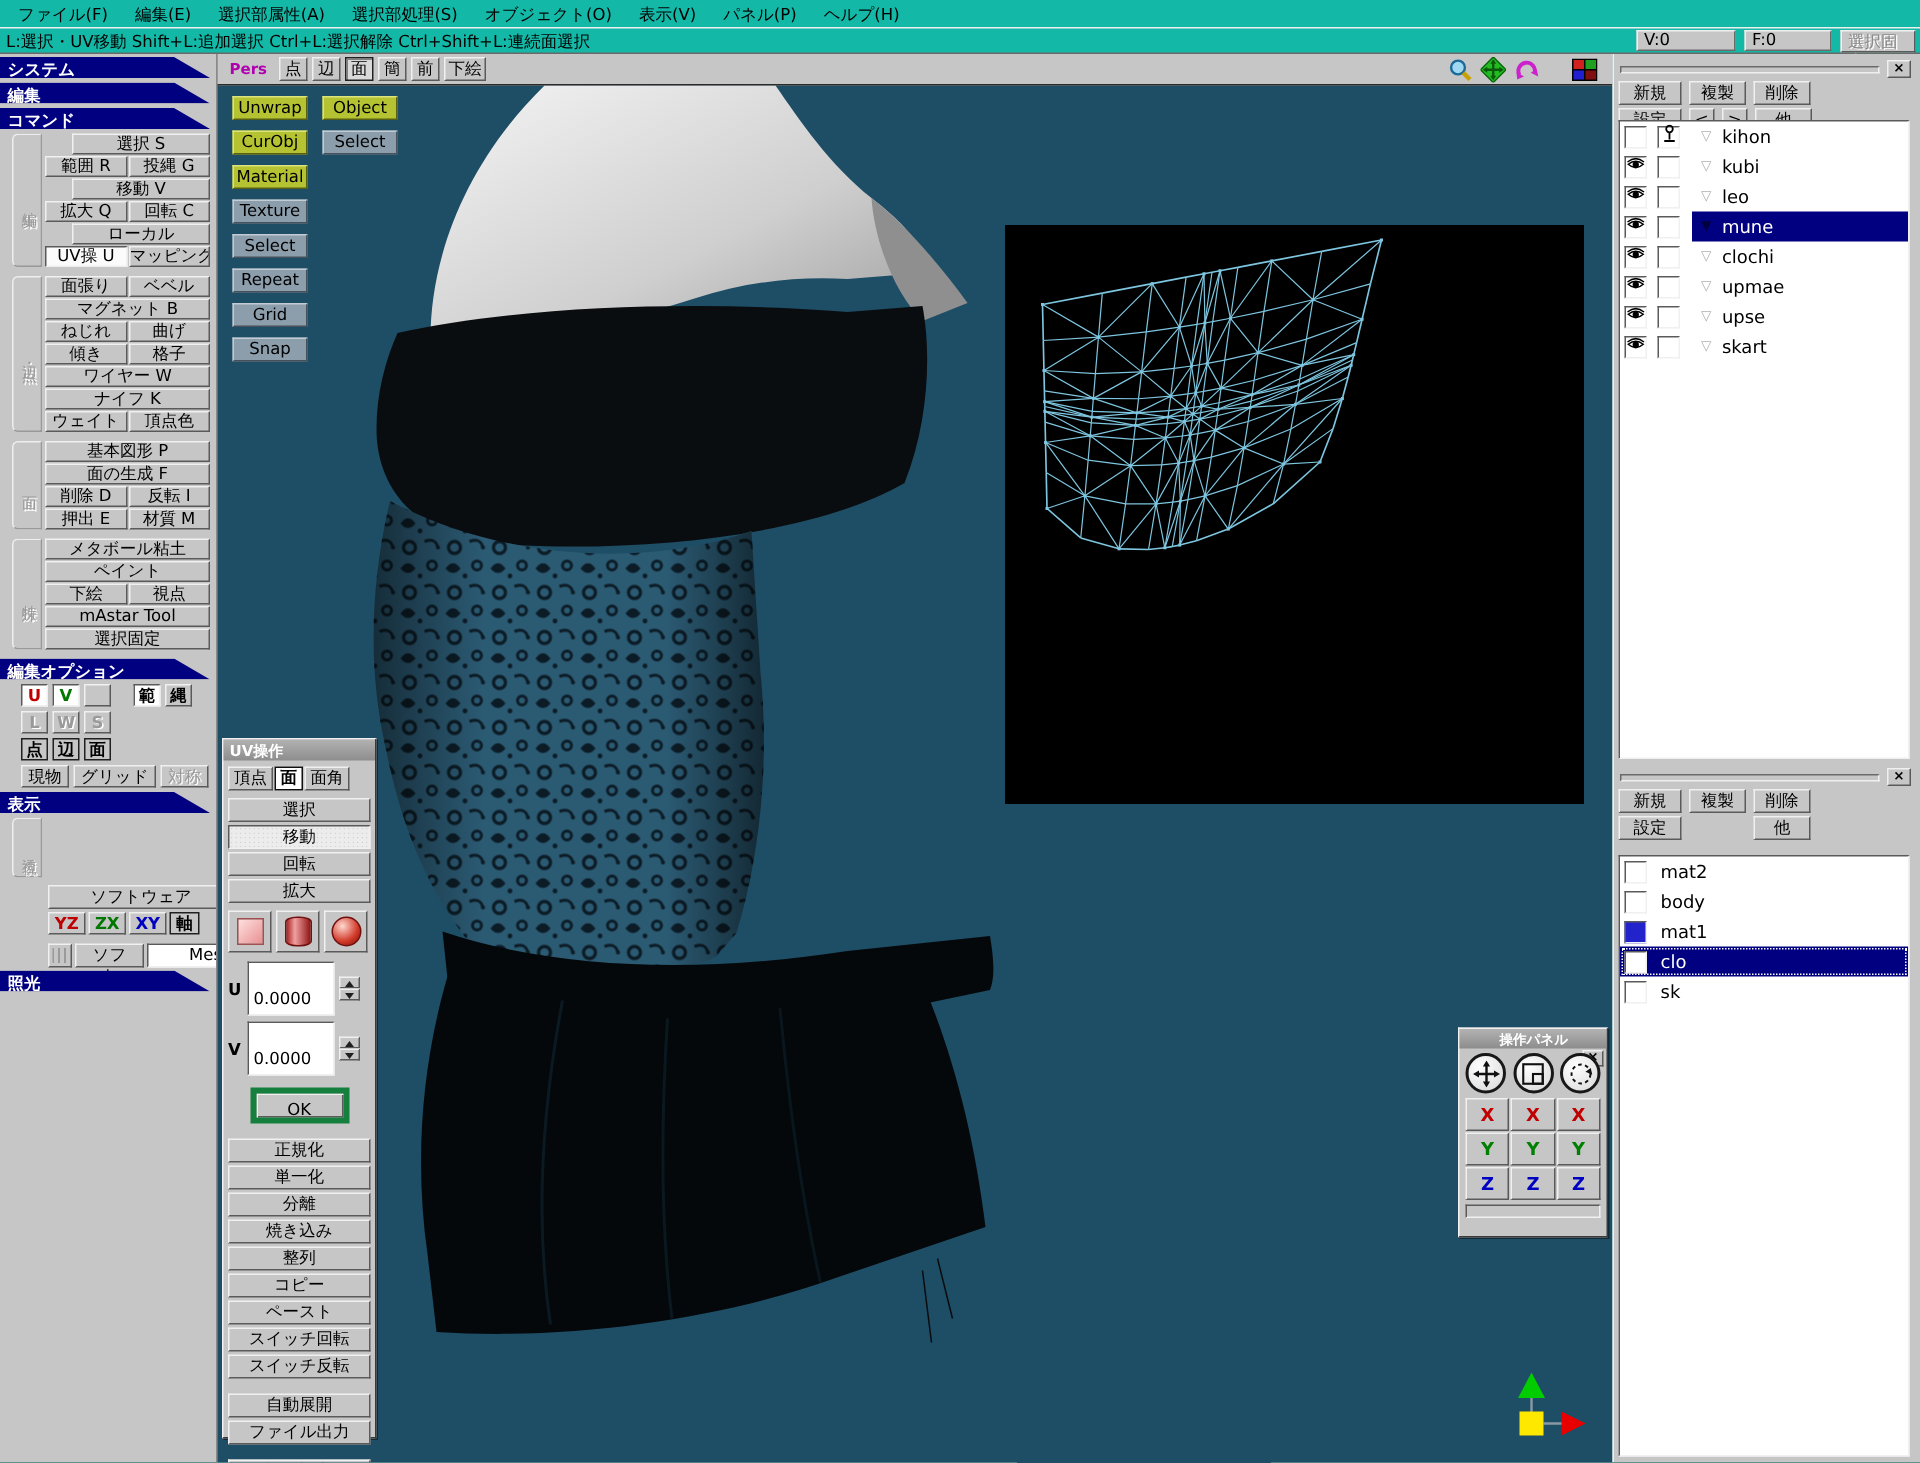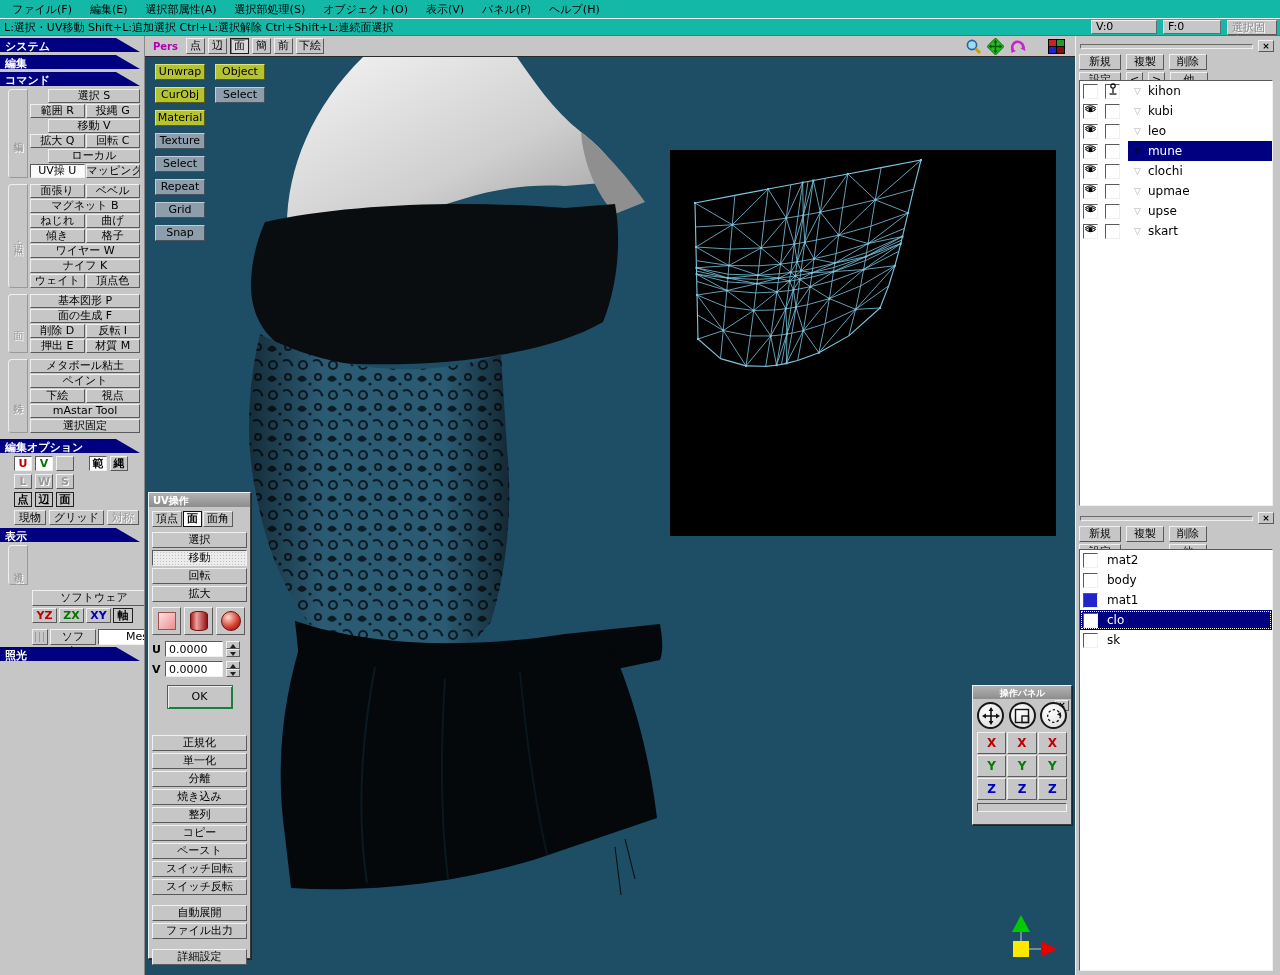--- a/index.html
+++ b/index.html
@@ -88,28 +88,28 @@
     border-color:#5a5a5a #f0f0f0 #f0f0f0 #5a5a5a; }
   .map-row { display:flex; gap:3px; margin:5px 0 6px 0; }
   .mapb { width:29px; height:28px; display:flex; align-items:center; justify-content:center; }
   .ic-plane { width:18px; height:18px; background:linear-gradient(135deg,#ffe0e0,#e89090); border:1px solid #a05050; }
   .ic-cyl { width:18px; height:20px; border-radius:45%/18%; border:1px solid #701010;
     background:linear-gradient(90deg,#a82020,#f0a0a0 35%,#901414); }
   .ic-sph { width:20px; height:20px; border-radius:50%; border:1px solid #701010;
     background:radial-gradient(circle at 35% 30%,#ffd8d0,#d03828 60%,#7a1008); }
   .num-row { display:flex; align-items:center; gap:3px; margin:4px 0; }
   .num-lab { width:10px; font-weight:bold; }
-  .num-box { width:58px; height:16px; background:#fff; padding:1px 3px; font-size:11px; }
+  .num-box { width:58px; height:16px; background:#fff; padding:17px 3px; font-size:11px; }
   .spin { width:14px; height:16px; display:flex; flex-direction:column; }
   .spin div { flex:1; position:relative; }
   .spin div::after { content:""; position:absolute; left:3px; border-left:3px solid transparent; border-right:3px solid transparent; }
   .spin .up::after { top:2px; border-bottom:4px solid #202020; }
   .spin .dn::after { top:2px; border-top:4px solid #202020; }
-  .ok-btn { width:66px; height:24px; margin:8px auto 26px auto; text-align:center; line-height:21px;
-    border:1px solid #15803d; box-shadow:inset 1px 1px 0 #f0f0f0, inset -1px -1px 0 #5a5a5a; background:#c6c6c6; }
+  .ok-btn { width:66px; height:24px; margin:8px auto 10px auto; text-align:center; line-height:21px;
+    border:4px solid #15803d; box-shadow:inset 1px 1px 0 #f0f0f0, inset -1px -1px 0 #5a5a5a; background:#c6c6c6; }
   .gap8 { height:8px; }
 
   
   .op-panel { position:absolute; left:827px; top:649px; width:100px; height:140px; background:#c6c6c6;
     border:1px solid; border-color:#f0f0f0 #3a3a3a #3a3a3a #f0f0f0; box-shadow:1px 1px 0 #102a38; }
   .op-title { height:13px; background:linear-gradient(#b2b2b2,#8d8d8d); color:#fff; font-weight:bold;
     font-size:9px; padding:1px 2px 0 3px; display:flex; align-items:center;flex-direction:column; }
   .op-x { margin-left:auto; width:14px; height:11px; line-height:9px; text-align:center; font-size:9px;
     font-weight:bold; color:#000; }
   .circ-row { display:flex; justify-content:space-between; padding:3px 4px 2px 4px; }
@@ -131,21 +131,21 @@
   .panel-grab { display:flex; align-items:center; height:12px; margin:2px 4px 2px 4px; }
   .groove { flex:1; height:5px; border:1px solid; border-color:#6a6a6a #efefef #efefef #6a6a6a; margin-right:5px; }
   .close-sm { width:16px; height:12px; line-height:10px; text-align:center; font-size:9px; font-weight:bold; }
   .pn-row { display:flex; gap:5px; margin:1px 3px 2px 3px; }
   .pn-btn { height:16px; line-height:14px; text-align:center; }
   .w40{width:42px;} .w38{width:38px;} .w17{width:17px;}
   .spacer38 { width:38px; visibility:hidden; }
   .list { position:absolute; left:3px; right:5px; background:#fff; border:1px solid;
     border-color:#5a5a5a #f0f0f0 #f0f0f0 #5a5a5a; overflow:hidden; }
   .obj-list { top:42px; height:426px; }
-  .mat-list { top:39px; bottom:4px; }
+  .mat-list { top:60px; bottom:4px; }
   .lrow { display:flex; align-items:center; height:20px; }
   .cb { width:15px; height:15px; background:#fff; border:1px solid; border-color:#5a5a5a #f0f0f0 #f0f0f0 #5a5a5a;
     margin-left:3px; display:flex; align-items:center; justify-content:center; flex:none; }
   .cb + .cb { margin-left:7px; }
   .row-main { flex:1; height:100%; display:flex; align-items:center; margin-left:8px; padding-left:6px; }
   .row-main.sel { background:#000080; color:#fff; }
   .tri { font-size:9px; color:#b0b0b0; margin-right:7px; }
   .tri.sel { color:#000040; }
   .lname { font-size:12px; }
   .swatch { width:15px; height:15px; border:1px solid; border-color:#5a5a5a #f0f0f0 #f0f0f0 #5a5a5a;

